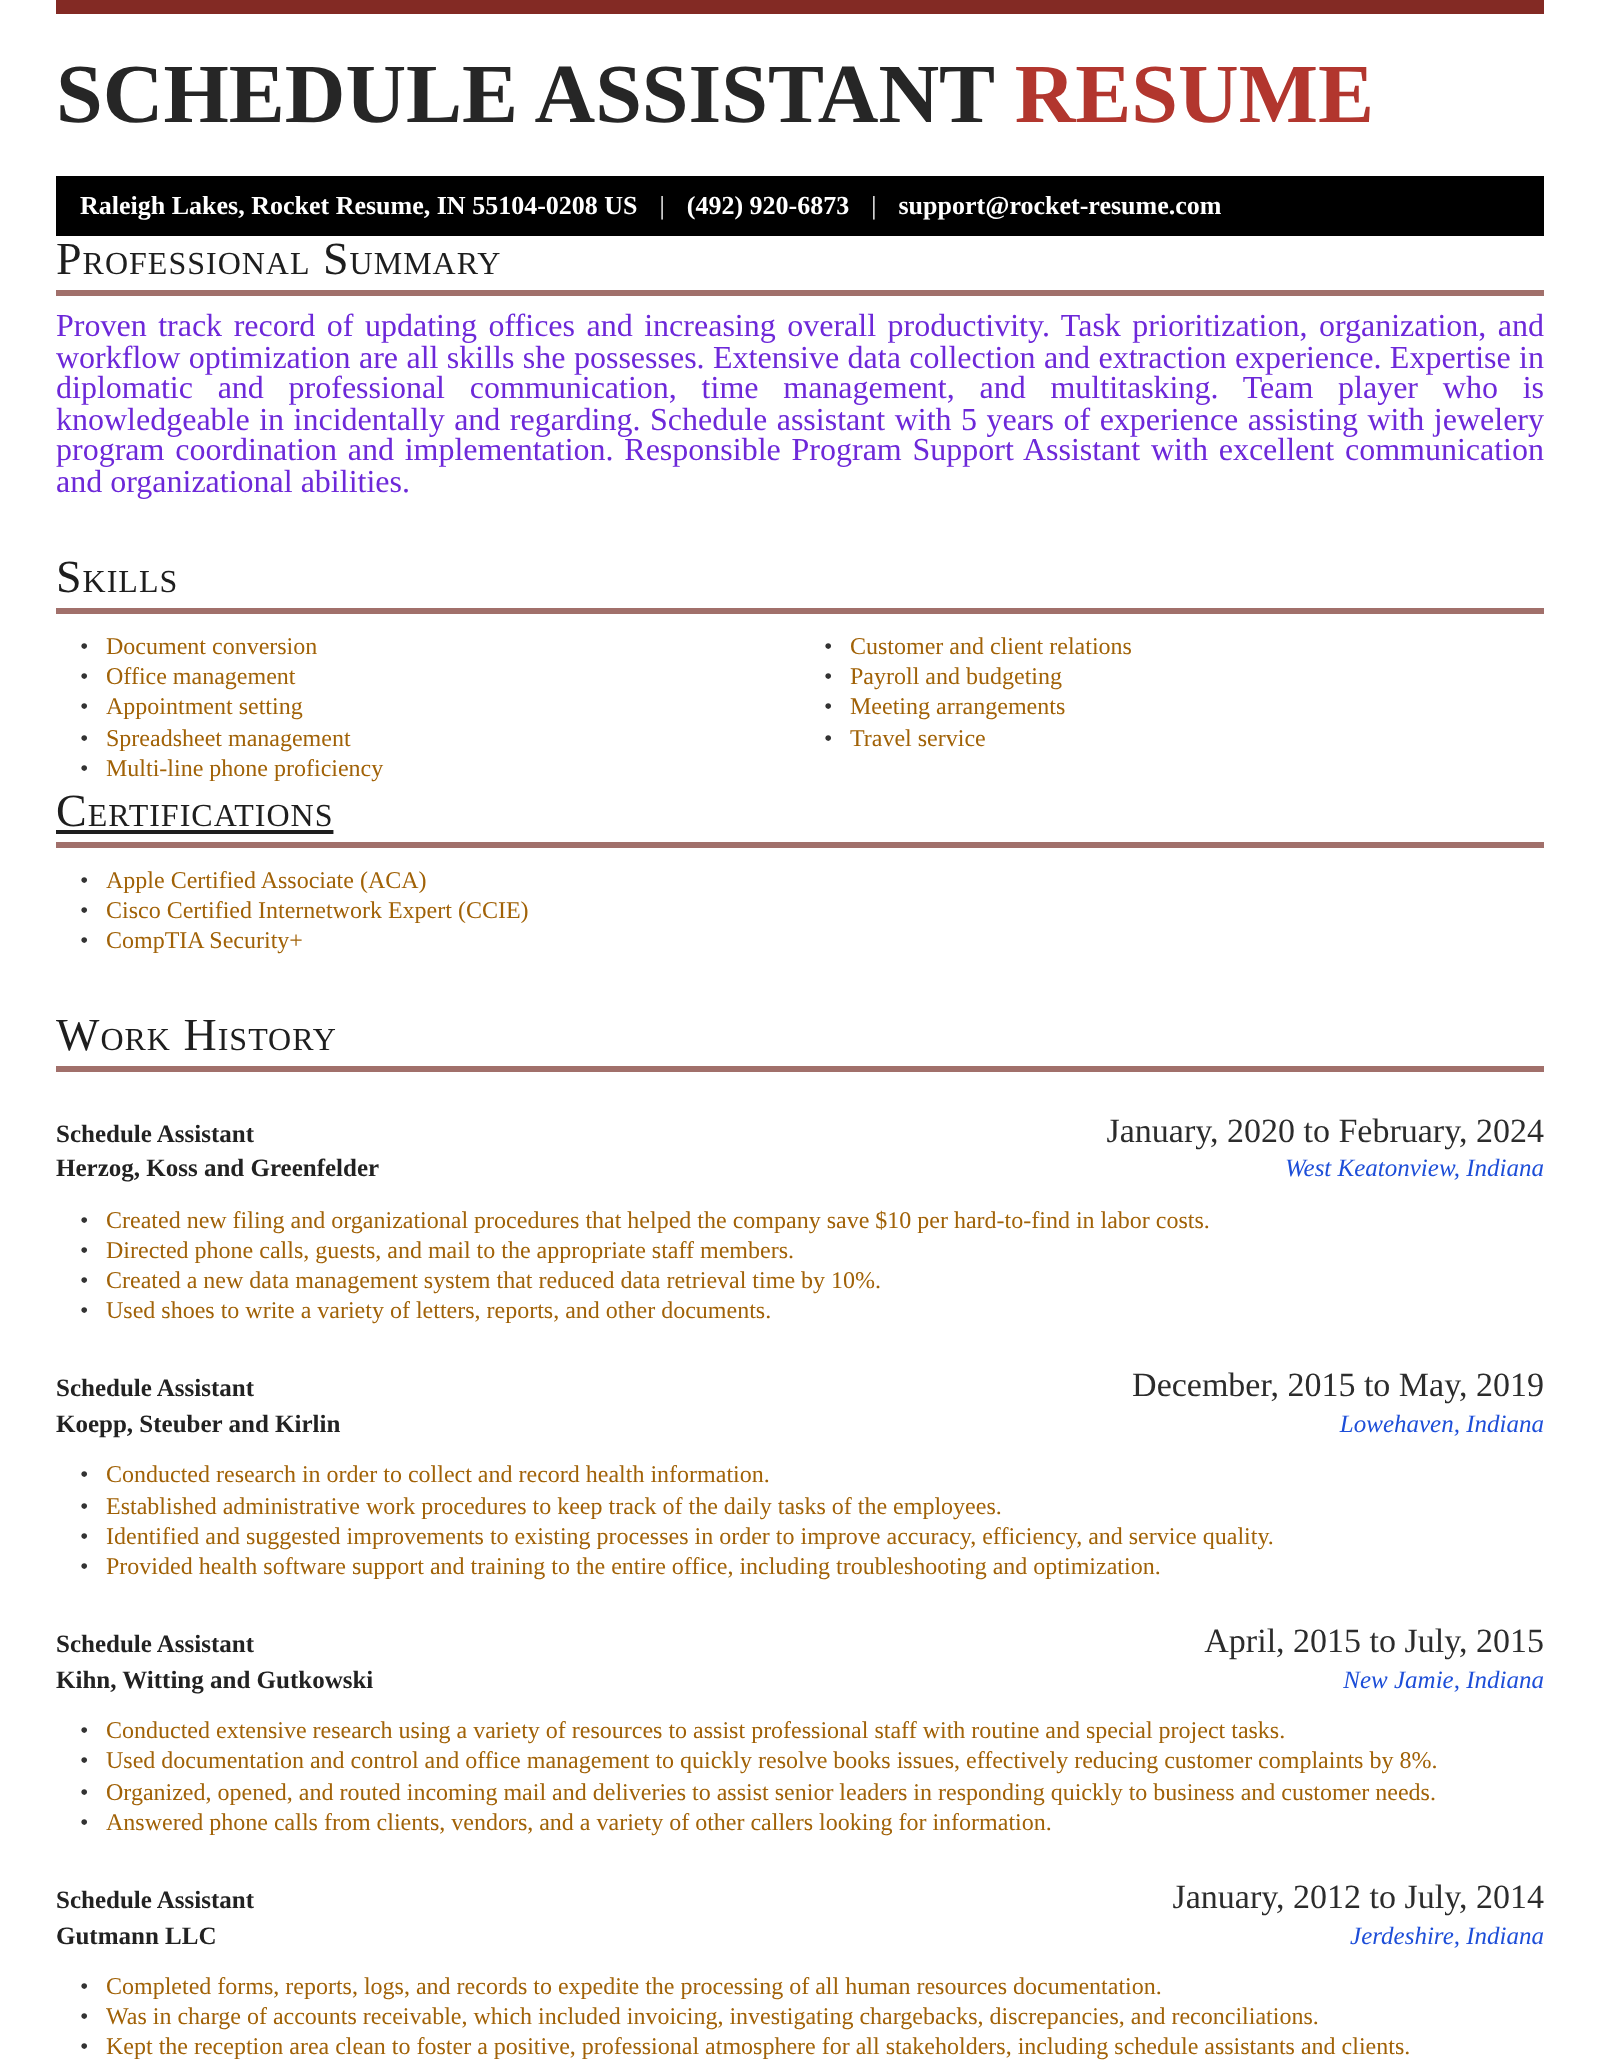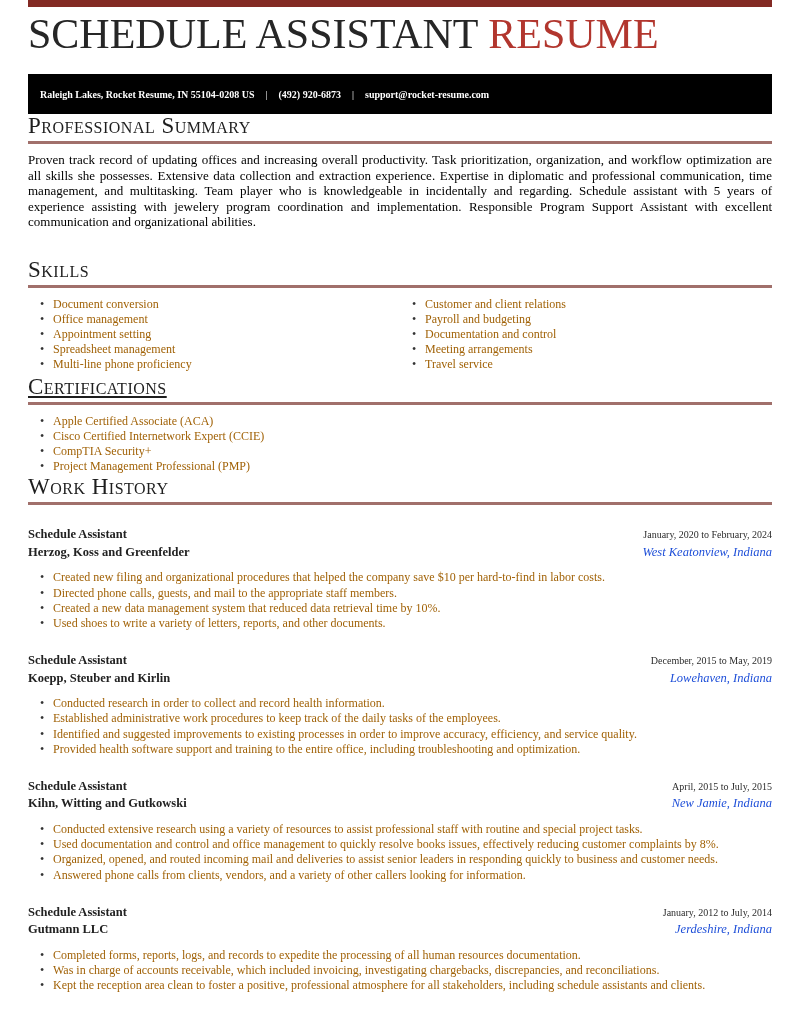--- a/index.html
+++ b/index.html
@@ -14,69 +14,69 @@
   html, body { background: #ffffff; }
   body {
     width: 800px; height: 1035px; overflow: hidden;
     font-family: "Liberation Serif", "DejaVu Serif", serif;
     color: var(--body_color);
   }
   .top-accent { height: 7px; margin: 0 28px; background: var(--top_bar_color); }
   .page { padding: 0 28px; }
 
   h1.title {
-    margin-top: 5px;
-    font-size: 42px; line-height: 44px; font-weight: normal;
+    margin-top: 19px;
+    font-size: 42px; line-height: 44px; font-weight: bold;
     letter-spacing: 0px; color: #262626; white-space: nowrap;
   }
   h1.title .red { color: var(--accent_red); }
 
   .contact-bar {
-    margin-top: 18px; height: 40px; background: var(--bar_bg);
-    color: #ffffff; font-weight: bold; font-size: 10px;
+    margin-top: 18px; height: 30px; background: var(--bar_bg);
+    color: #ffffff; font-weight: bold; font-size: 13px;
     display: flex; align-items: center; padding-left: 12px;
     white-space: nowrap;
   }
   .contact-bar .sep { margin: 0 11px; font-weight: normal; }
 
   h2.section-heading {
     font-variant: small-caps; font-weight: normal;
     font-size: 23px; line-height: 24px; letter-spacing: 0.5px;
     color: var(--heading_color);
   }
   .rule { height: 3px; background: var(--rule_color); margin-top: 3px; }
 
   .sec-summary h2 { }
   .sec-skills  h2 { margin-top: 28px; }
   .sec-certs   h2 { margin-top: 2px; text-decoration: underline; }
-  .sec-work    h2 { margin-top: 1px; }
+  .sec-work    h2 { margin-top: 27px; }
 
   p.summary-text {
-    margin-top: 8px; font-size: 13px; line-height: 15.5px;
-    text-align: justify; color: #000000;
+    margin-top: 8px; font-size: 16px; line-height: 15.5px;
+    text-align: justify; color: #6d28d9;
   }
 
   ul.bullets { list-style: none; margin: 9px 0 0 12px; }
   ul.bullets li {
     position: relative; padding-left: 13px;
     font-size: 12px; line-height: 15.2px; color: #a16207;
   }
   ul.bullets li::before {
     content: "\2022"; position: absolute; left: 0; top: 0;
     font-size: 12px; color: #333333;
   }
 
   .skills-cols { display: flex; }
   .skills-cols ul { flex: 1 1 50%; }
 
   .job { margin-top: 21px; }
   .job:first-of-type { margin-top: 9px; }
   .job-row { display: flex; justify-content: space-between; align-items: baseline; line-height: 17.5px; }
   .job-title, .job-company { font-weight: bold; font-size: 12.5px; color: #222222; }
-  .job-dates { font-size: 10px; color: #2c2c2c; }
+  .job-dates { font-size: 17px; color: #2c2c2c; }
   .job-location { font-size: 12.5px; font-style: italic; color: #1d4ed8; }
 </style>
 </head>
 <body>
 
 <div class="top-accent"></div>
 
 <div class="page">
 
   <h1 class="title"><span>SCHEDULE ASSISTANT</span> <span class="red">RESUME</span></h1>
@@ -102,35 +102,33 @@
       <ul class="bullets">
         <li>Document conversion</li>
         <li>Office management</li>
         <li>Appointment setting</li>
         <li>Spreadsheet management</li>
         <li>Multi-line phone proficiency</li>
       </ul>
       <ul class="bullets">
         <li>Customer and client relations</li>
         <li>Payroll and budgeting</li>
-        <li>Documentation and control</li>
         <li>Meeting arrangements</li>
         <li>Travel service</li>
       </ul>
     </div>
   </section>
 
   <section class="sec-certs">
     <h2 class="section-heading">Certifications</h2>
     <div class="rule"></div>
     <ul class="bullets">
       <li>Apple Certified Associate (ACA)</li>
       <li>Cisco Certified Internetwork Expert (CCIE)</li>
       <li>CompTIA Security+</li>
-      <li>Project Management Professional (PMP)</li>
     </ul>
   </section>
 
   <section class="sec-work">
     <h2 class="section-heading">Work History</h2>
     <div class="rule"></div>
 
     <div class="job">
       <div class="job-row">
         <span class="job-title">Schedule Assistant</span>

